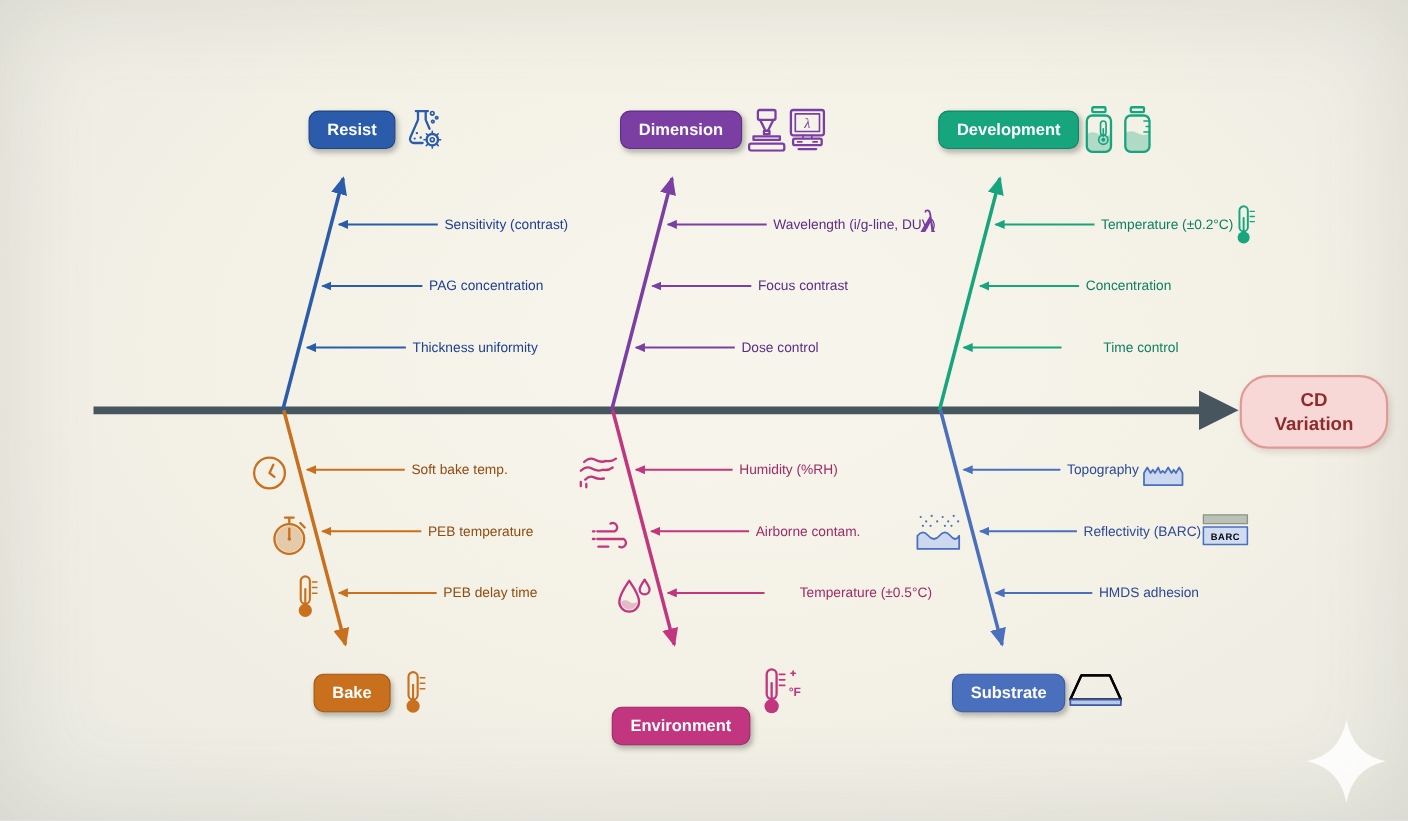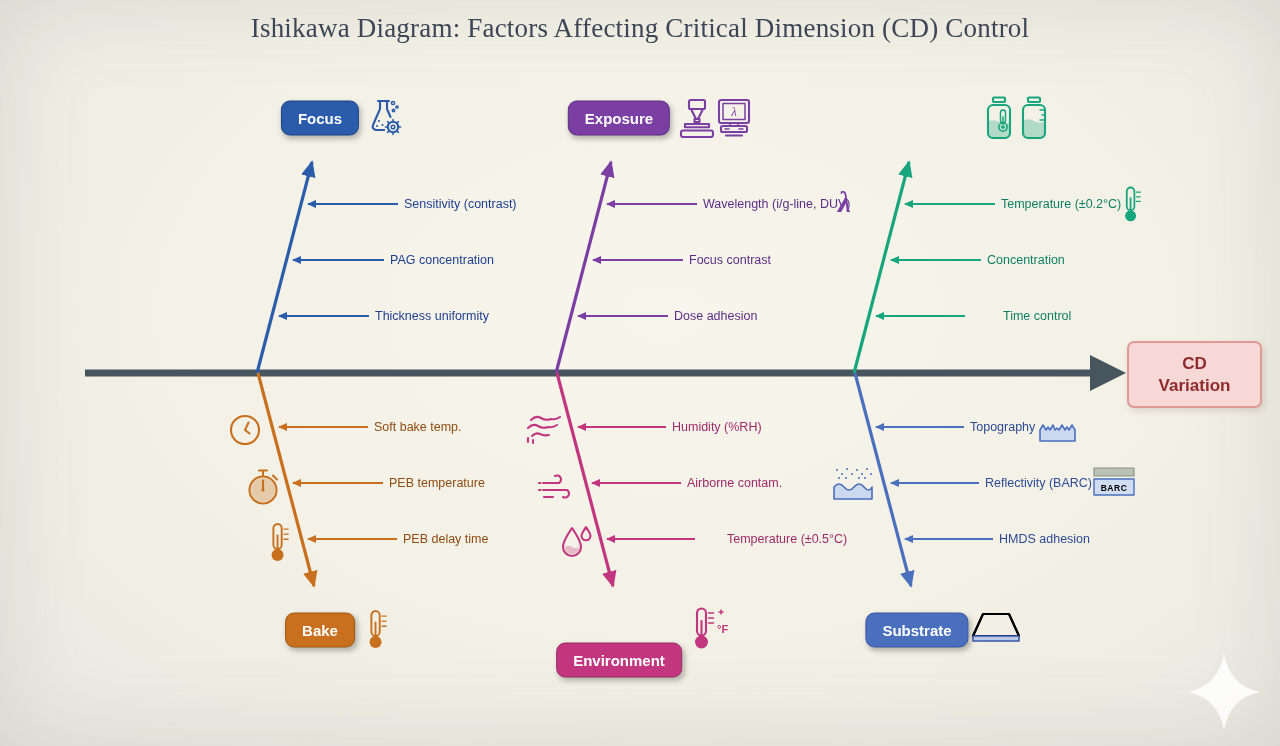--- a/index.html
+++ b/index.html
@@ -21,21 +21,21 @@
     box-shadow:2px 3px 5px rgba(70,70,60,.35);
   }
   .box-resist{background:#2b5cab;border:1.5px solid #1d4486;}
   .box-exposure{background:#7b3fa3;border:1.5px solid #5e2f85;}
   .box-development{background:#16a57d;border:1.5px solid #0e8765;}
   .box-bake{background:#c8701d;border:1.5px solid #a3570f;}
   .box-environment{background:#c2357f;border:1.5px solid #9c2a67;}
   .box-substrate{background:#4a6fbd;border:1.5px solid #3a57a4;}
   .effect-box{
     position:absolute;left:1127px;top:341px;width:131px;height:63px;
-    background:#f8d8d6;border:2px solid #e09a96;border-radius:7px;
+    background:#f8d8d6;border:2px solid #e09a96;border-radius:26px;
     display:flex;align-items:center;justify-content:center;text-align:center;
     color:#8f2b2b;font-weight:bold;font-size:17px;line-height:1.25;
     box-shadow:2px 3px 6px rgba(120,70,70,.18);
   }
   .effect-box span{display:block;width:84px;}
   .cz{position:absolute;transform:translateY(-50%);font-size:12.5px;white-space:nowrap;}
   .c-resist{color:#1e3f92}.c-exposure{color:#5c2d87}.c-development{color:#0f7f63}
   .c-bake{color:#8f4c12}.c-environment{color:#9e2b68}.c-substrate{color:#2d4a96}
   .lambda{
     position:absolute;left:838px;top:186px;font-family:"Liberation Serif", serif;
@@ -53,21 +53,20 @@
   .icon .barcbox{fill:#cfdcf2;stroke:#4a6fbd;stroke-width:1.4;}
   .icon .dot{fill:#4a6fbd;stroke:none;}
   .footer{position:absolute;left:64px;top:717px;font-size:12px;color:#535c6b;}
   .footer .div{margin:0 7px;color:#7b828f;}
 </style>
 </head>
 <body>
 
 <div class="canvas">
 
-  <h1 class="title">Ishikawa Diagram: Factors Affecting Critical Dimension (CD) Control</h1>
 
   <svg class="lines" width="1280" height="746" viewBox="0 0 1280 746">
     <defs>
       <marker id="m-resist" markerWidth="5.2" markerHeight="4.6" refX="4.6" refY="2.3" orient="auto">
           <path d="M0,0 L5.2,2.3 L0,4.6 Z" fill="#2b5cab"></path>
         </marker>
       <marker id="m-exposure" markerWidth="5.2" markerHeight="4.6" refX="4.6" refY="2.3" orient="auto">
           <path d="M0,0 L5.2,2.3 L0,4.6 Z" fill="#7b3fa3"></path>
         </marker>
       <marker id="m-development" markerWidth="5.2" markerHeight="4.6" refX="4.6" refY="2.3" orient="auto">
@@ -114,37 +113,38 @@
     <line x1="681" y1="483" x2="592" y2="483" stroke="#c2357f" stroke-width="1.8" marker-end="url(#m-environment)"></line>
     <line x1="695" y1="539" x2="607" y2="539" stroke="#c2357f" stroke-width="1.8" marker-end="url(#m-environment)"></line>
 
     <line x1="964" y1="427" x2="876" y2="427" stroke="#4a6fbd" stroke-width="1.8" marker-end="url(#m-substrate)"></line>
     <line x1="979" y1="483" x2="891" y2="483" stroke="#4a6fbd" stroke-width="1.8" marker-end="url(#m-substrate)"></line>
     <line x1="993" y1="539" x2="905" y2="539" stroke="#4a6fbd" stroke-width="1.8" marker-end="url(#m-substrate)"></line>
 
     <path d="M1224,654 Q1230,686 1260,692 Q1230,698 1224,730 Q1218,698 1188,692 Q1218,686 1224,654 Z" fill="#ffffff" opacity="0.85"></path>
   </svg>
 
-  <div class="cat-box box-resist" style="left:320px;top:118px;">Focus</div>
-  <div class="cat-box box-exposure" style="left:619px;top:118px;">Exposure</div>
+  <div class="cat-box box-resist" style="left:320px;top:118px;">Resist</div>
+  <div class="cat-box box-exposure" style="left:619px;top:118px;">Dimension</div>
+  <div class="cat-box box-development" style="left:917px;top:118px;">Development</div>
   <div class="cat-box box-bake" style="left:320px;top:630px;">Bake</div>
   <div class="cat-box box-environment" style="left:619px;top:660px;">Environment</div>
   <div class="cat-box box-substrate" style="left:917px;top:630px;">Substrate</div>
 
   <div class="effect-box">
     <span>CD Variation</span>
   </div>
 
   <div class="cz c-resist" style="left:404px;top:204px;">Sensitivity (contrast)</div>
   <div class="cz c-resist" style="left:390px;top:260px;">PAG concentration</div>
   <div class="cz c-resist" style="left:375px;top:316px;">Thickness uniformity</div>
 
   <div class="cz c-exposure" style="left:703px;top:204px;">Wavelength (i/g-line, DUV)</div>
   <div class="cz c-exposure" style="left:689px;top:260px;">Focus contrast</div>
-  <div class="cz c-exposure" style="left:674px;top:316px;">Dose adhesion</div>
+  <div class="cz c-exposure" style="left:674px;top:316px;">Dose control</div>
 
   <div class="cz c-development" style="left:1001px;top:204px;">Temperature (±0.2°C)</div>
   <div class="cz c-development" style="left:987px;top:260px;">Concentration</div>
   <div class="cz c-development" style="left:971px;top:316px;margin-left:32px;">Time control</div>
 
   <div class="cz c-bake" style="left:374px;top:427px;">Soft bake temp.</div>
   <div class="cz c-bake" style="left:389px;top:483px;">PEB temperature</div>
   <div class="cz c-bake" style="left:403px;top:539px;">PEB delay time</div>
 
   <div class="cz c-environment" style="left:672px;top:427px;">Humidity (%RH)</div>

